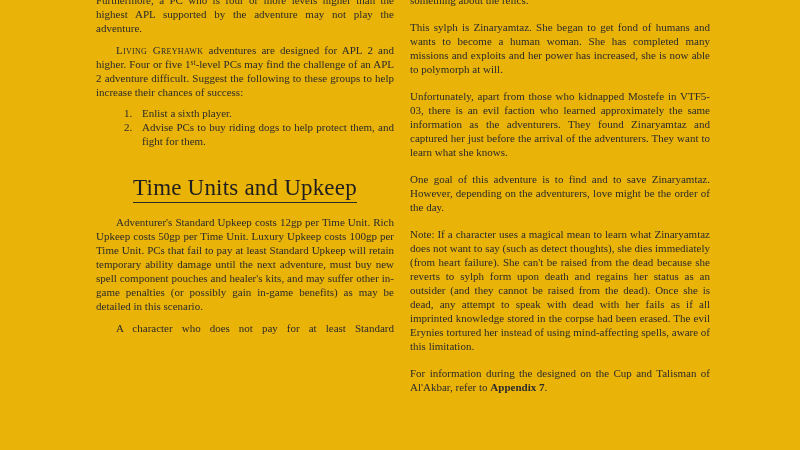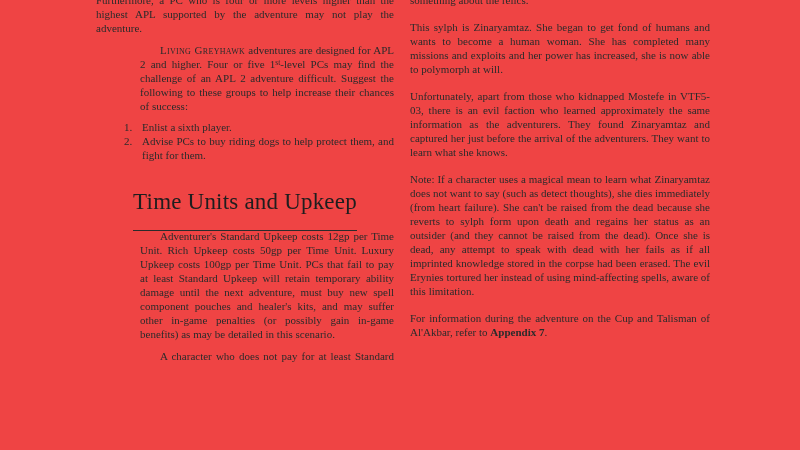--- a/index.html
+++ b/index.html
@@ -7,38 +7,38 @@
     padding: 0;
     width: 800px;
     height: 450px;
     overflow: hidden;
     background: #ffffff;
   }
   .page {
     position: relative;
     width: 800px;
     height: 450px;
-    background: #ef4444;
+    background: #eab308;
     overflow: hidden;
     font-family: "Liberation Serif", "DejaVu Serif", serif;
     color: #2b2b2b;
   }
   .column {
     position: absolute;
     top: -7px;
     font-size: 11px;
     line-height: 14px;
     text-align: justify;
   }
   .col-left  { left: 96px;  width: 298px; }
   .col-right { left: 410px; width: 300px; }
 
   .para { margin: 0 0 8px 0; }
   .col-right .para { margin-bottom: 13px; }
-  .para.indent { text-indent: 20px; margin-left: 44px; }
+  .para.indent { text-indent: 20px; }
   .para.force-justify { text-align-last: justify; }
 
   .seg-normal { }
   .seg-italic { }
   .seg-bold { font-weight: bold; }
   .seg-smallcaps { font-variant: small-caps; letter-spacing: 0.3px; }
   .seg-superscript {
     font-size: 7.5px;
     position: relative;
     top: -3.5px;
@@ -55,21 +55,21 @@
     margin: 25px 0 12px 0;
     text-align: center;
     font-weight: normal;
     font-size: 23px;
     line-height: 30px;
     color: #1e1e1e;
     letter-spacing: 0.2px;
   }
   .col-heading .hu {
     border-bottom: 1.5px solid #2b2b2b;
-    padding-bottom: 16px;
+    padding-bottom: 2px;
   }
 </style>
 </head>
 <body>
 
 <div class="page">
   <div class="column col-left">
       <p class="para"><span class="seg-normal">Furthermore, a PC who is four or more levels higher than the highest APL supported by the adventure may not play the adventure.</span></p>
       <p class="para indent"><span class="seg-smallcaps">Living Greyhawk</span><span class="seg-normal"> adventures are designed for APL 2 and higher. Four or five 1</span><span class="seg-superscript">st</span><span class="seg-normal">-level PCs may find the challenge of an APL 2 adventure difficult. Suggest the following to these groups to help increase their chances of success:</span></p>
       <div class="num-list">
@@ -85,16 +85,17 @@
         </div>
       </div>
       <h2 class="col-heading"><span class="hu">Time Units and Upkeep</span></h2>
       <p class="para indent"><span class="seg-normal">Adventurer's Standard Upkeep costs 12gp per Time Unit.  Rich Upkeep costs 50gp per Time Unit.  Luxury Upkeep costs 100gp per Time Unit. PCs that fail to pay at least Standard Upkeep will retain temporary ability damage until the next adventure, must buy new spell component pouches and healer's kits, and may suffer other in-game penalties (or possibly gain in-game benefits) as may be detailed in this scenario.</span></p>
       <p class="para indent force-justify"><span class="seg-normal">A character who does not pay for at least Standard</span></p>
     </div>
   <div class="column col-right">
       <p class="para"><span class="seg-normal">something about the relics.</span></p>
       <p class="para"><span class="seg-normal">This sylph is Zinaryamtaz. She began to get fond of humans and wants to become a human woman. She has completed many missions and exploits and her power has increased, she is now able to </span><span class="seg-italic">polymorph</span><span class="seg-normal"> at will.</span></p>
       <p class="para"><span class="seg-normal">Unfortunately, apart from those who kidnapped Mostefe in VTF5-03, there is an evil faction who learned approximately the same information as the adventurers. They found Zinaryamtaz and captured her just before the arrival of the adventurers. They want to learn what she knows.</span></p>
+      <p class="para"><span class="seg-normal">One goal of this adventure is to find and to save Zinaryamtaz. However, depending on the adventurers, love might be the order of the day.</span></p>
       <p class="para"><span class="seg-normal">Note: If a character uses a magical mean to learn what Zinaryamtaz does not want to say (such as </span><span class="seg-italic">detect thoughts</span><span class="seg-normal">), she dies immediately (from heart failure). She can't be raised from the dead because she reverts to sylph form upon death and regains her status as an outsider (and they cannot be raised from the dead). Once she is dead, any attempt to </span><span class="seg-italic">speak with dead</span><span class="seg-normal"> with her fails as if all imprinted knowledge stored in the corpse had been erased. The evil Erynies tortured her instead of using mind-affecting spells, aware of this limitation.</span></p>
-      <p class="para"><span class="seg-normal">For information during the adventure on the </span><span class="seg-italic">Cup and Talisman of Al'Akbar</span><span class="seg-normal">, refer to </span><span class="seg-bold">Appendix 7</span><span class="seg-normal">.</span></p>
+      <p class="para"><span class="seg-normal">For information during the designed on the </span><span class="seg-italic">Cup and Talisman of Al'Akbar</span><span class="seg-normal">, refer to </span><span class="seg-bold">Appendix 7</span><span class="seg-normal">.</span></p>
     </div>
 </div>
 
 </body></html>

